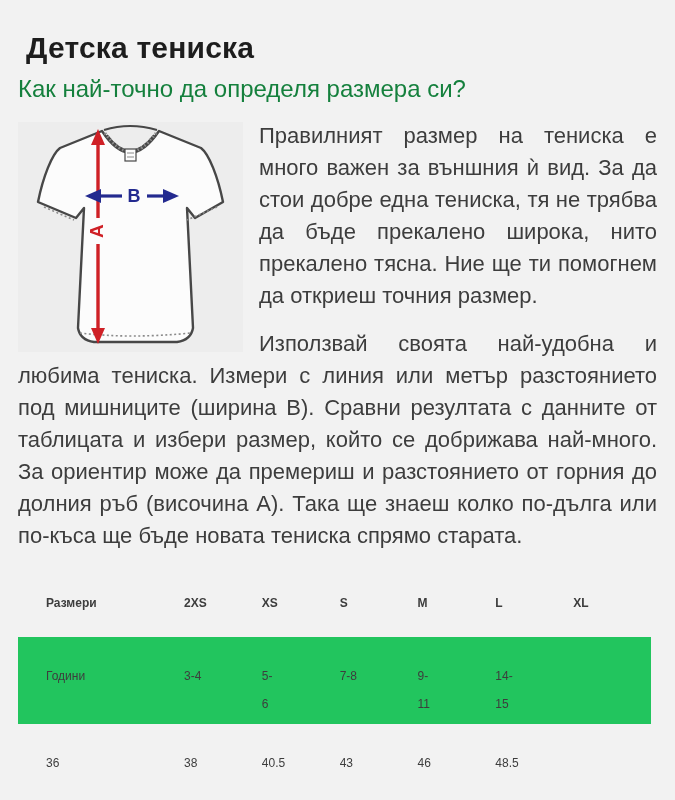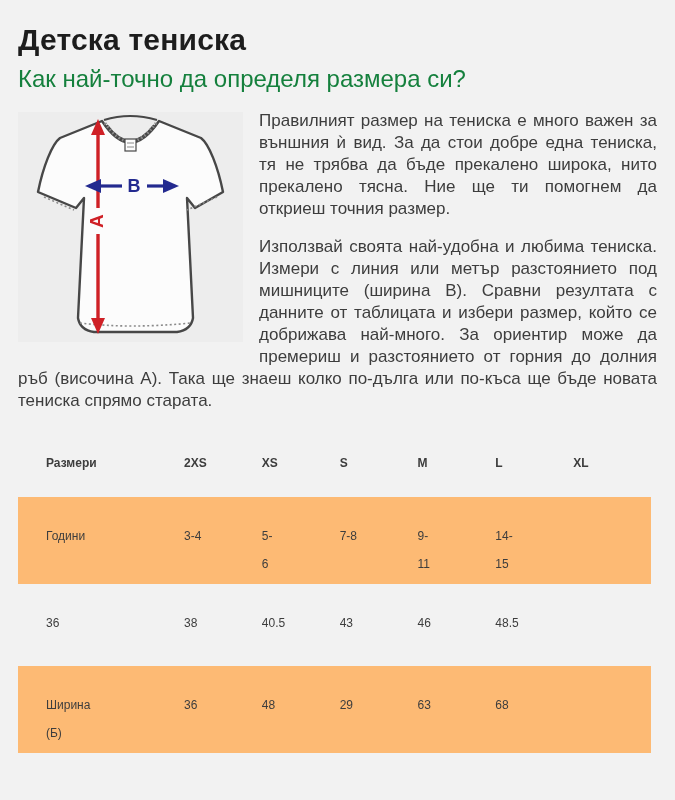--- a/index.html
+++ b/index.html
@@ -2,45 +2,45 @@
 <html><head>
 <meta charset="utf-8">
 <style>
   html,body{margin:0;padding:0;background:#f2f2f2;}
   .page{
     width:675px;height:800px;box-sizing:border-box;
     padding:0 18px;overflow:hidden;background:#f2f2f2;
     font-family:"Liberation Sans",sans-serif;color:#3d3d3d;position:relative;
   }
   .page-title{
-    margin:0;padding-top:22px;font-size:30px;line-height:36px;
+    margin:8px;padding-top:22px;font-size:30px;line-height:36px;
     font-weight:600;color:#1d1d1d;letter-spacing:.2px;
   }
   .page-subtitle{
     margin:6px 0 0 0;font-size:24px;line-height:30px;
     font-weight:400;color:#15803d;
   }
   .content{margin-top:16px;}
   .diagram{
     float:left;width:225px;height:230px;background:#ededed;
     margin:2px 16px 6px 0;
   }
   .body-text{
-    margin:0 0 12px 0;font-size:17px;line-height:22px;
+    margin:0 0 12px 0;font-size:22px;line-height:32px;
     text-align:justify;color:#3d3d3d;
   }
   .body-text.second{margin-top:16px;margin-bottom:13px;}
   .size-table{clear:both;margin-top:16px;width:633px;font-size:12px;}
   .t-row{
     display:grid;grid-template-columns:138px repeat(6,1fr);
     padding-left:28px;box-sizing:border-box;
   }
   .t-row.head{height:69px;align-items:center;font-weight:700;color:#2a2a2a;}
   .t-row.body-row{padding-top:25px;padding-bottom:6px;min-height:82px;box-sizing:border-box;}
-  .t-row.striped{background:#fdba74;}
+  .t-row.striped{background:#22c55e;}
   .t-cell{white-space:pre-line;line-height:28px;color:#3d3d3d;}
   .t-label{white-space:pre-line;line-height:28px;color:#3d3d3d;}
   svg text{font-family:"Liberation Sans",sans-serif;font-weight:700;}
 </style>
 </head>
 <body>
 
 <div class="page">
 
   <h1 class="page-title">Детска тениска</h1>

